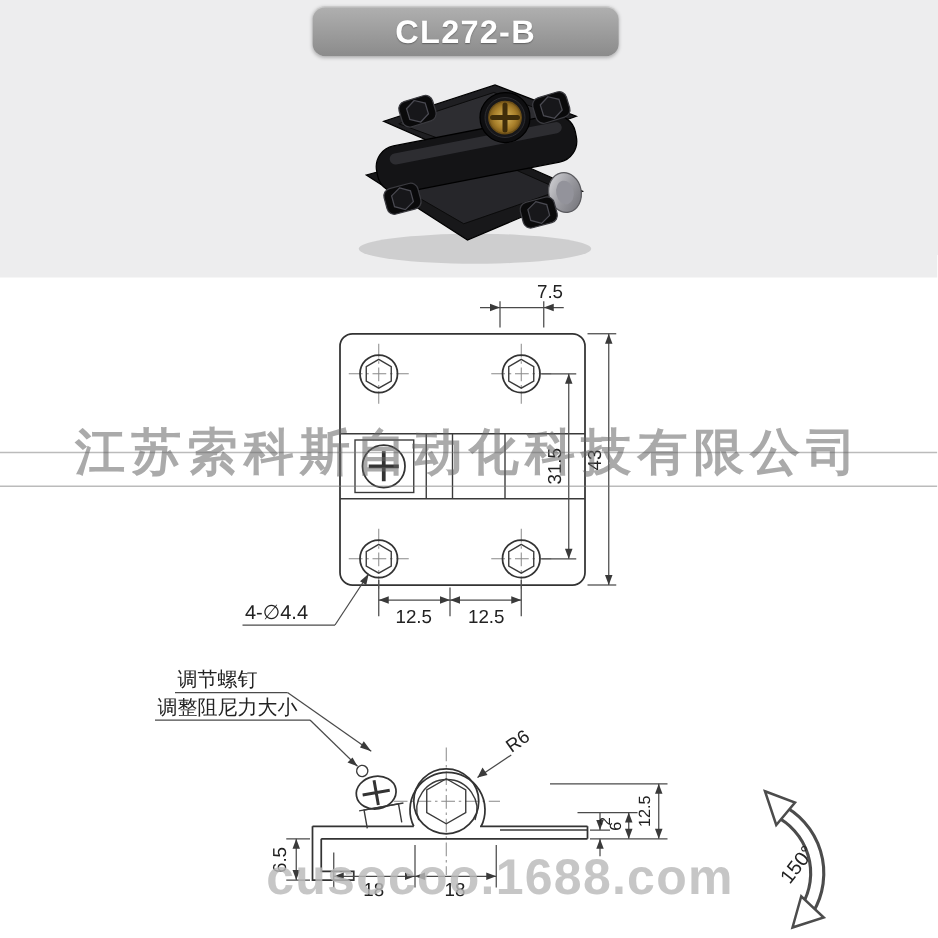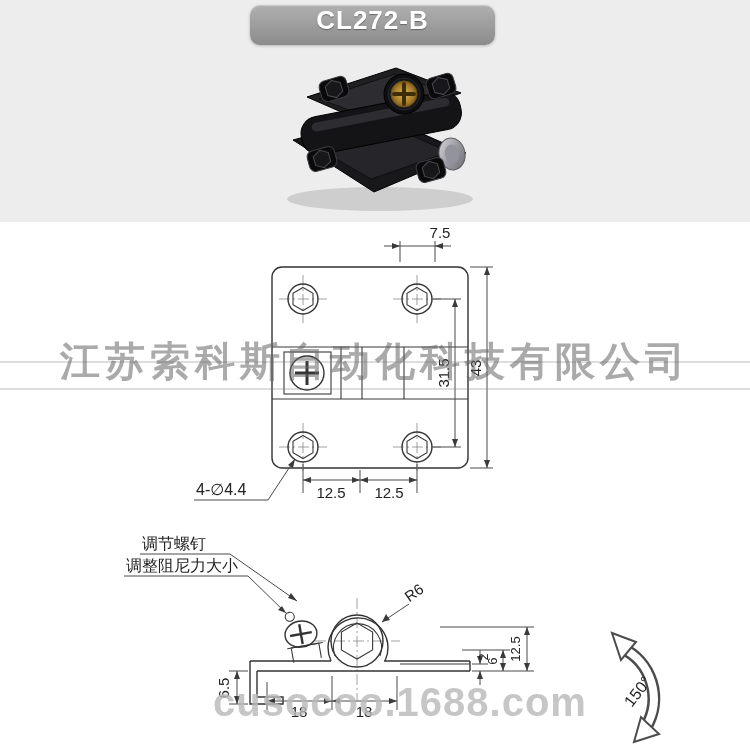--- a/index.html
+++ b/index.html
@@ -3,21 +3,21 @@
 <meta charset="utf-8">
 <style>
   html,body{margin:0;padding:0;}
   body{width:750px;height:750px;position:relative;overflow:hidden;background:#fff;
        font-family:"Liberation Sans",sans-serif;}
   .photo-bg{position:absolute;top:0;left:0;width:750px;height:222px;background:#ededee;}
   .scene{position:absolute;top:0;left:0;}
   .badge{position:absolute;top:5px;left:250px;width:245px;height:40px;border-radius:10px;
          background:linear-gradient(180deg,#b0b0b0,#8b8b8b);
          box-shadow:0 1px 3px rgba(0,0,0,.25), inset 0 1px 0 rgba(255,255,255,.35);
-         display:flex;align-items:flex-start;justify-content:center;}
+         display:flex;align-items:center;justify-content:center;}
   .badge span{color:#fff;font-size:26px;font-weight:bold;letter-spacing:1px;
          text-shadow:0 1px 1px rgba(0,0,0,.35);}
   .wm-company{position:absolute;top:334px;left:0;width:750px;text-align:center;
          font-size:40px;font-weight:600;letter-spacing:5px;color:rgba(100,100,100,.55);
          white-space:nowrap;pointer-events:none;}
   .wm-site{position:absolute;top:680px;left:213px;font-size:40px;font-weight:600;
          letter-spacing:1px;color:rgba(185,185,185,.82);white-space:nowrap;pointer-events:none;}
   .ln{fill:none;stroke:#333;stroke-width:1.4;}
   .ln2{fill:none;stroke:#3a3a3a;stroke-width:1.1;}
   .dim{fill:none;stroke:#4a4a4a;stroke-width:1;}

